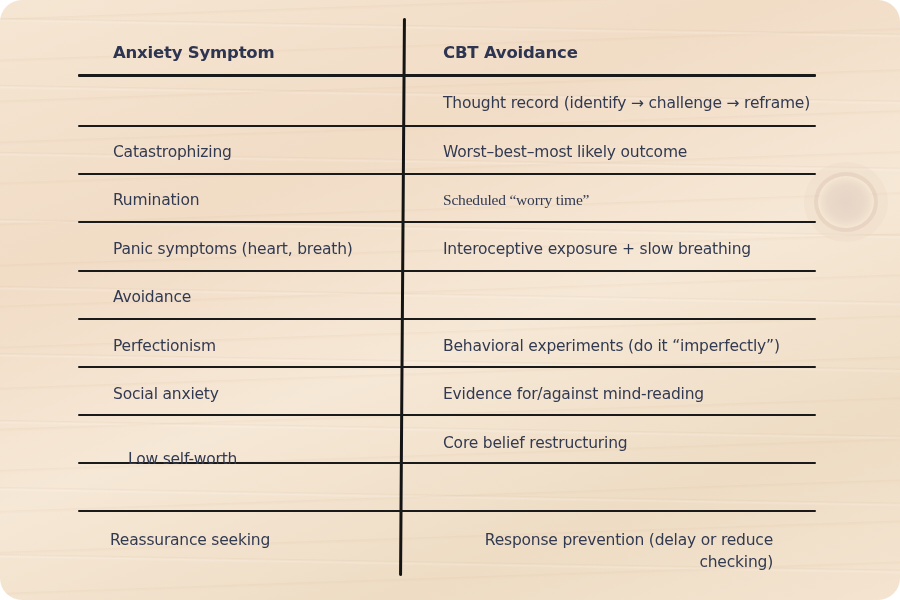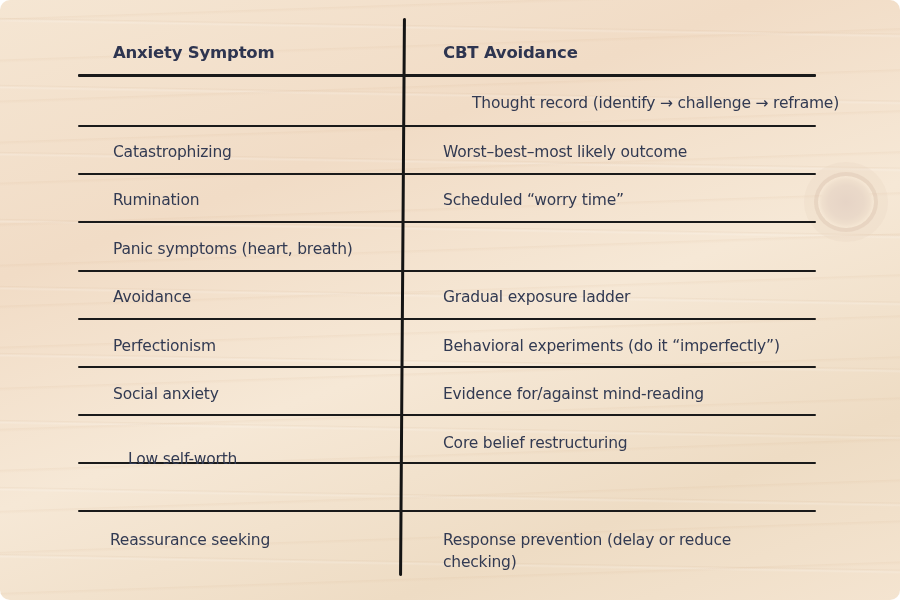--- a/index.html
+++ b/index.html
@@ -1,23 +1,24 @@
 <!DOCTYPE html>
 <html><head>
   <meta charset="utf-8">
   <style>
     html, body { margin: 0; padding: 0; }
     body { width: 900px; height: 600px; background: #ffffff; overflow: hidden; }
     .board {
       position: absolute; left: 0; top: 0; width: 900px; height: 600px;
-      border-radius: 10px; overflow: hidden;
+      border-radius: 22px; overflow: hidden;
       background:
         repeating-linear-gradient(178deg, rgba(255,255,255,0) 0px, rgba(255,255,255,0) 18px, rgba(210,170,130,0.10) 19px, rgba(255,255,255,0) 22px, rgba(255,255,255,0) 41px),
         repeating-linear-gradient(181deg, rgba(255,255,255,0) 0px, rgba(255,255,255,0) 33px, rgba(190,150,110,0.08) 34px, rgba(255,255,255,0.18) 36px, rgba(255,255,255,0) 38px, rgba(255,255,255,0) 67px),
         linear-gradient(160deg, #f5e6d3 0%, #f1dcc6 30%, #f6e8d6 55%, #eedcc4 80%, #f4e4d0 100%);
+      text-align: right;
     }
     .knot {
       position: absolute; left: 818px; top: 176px; width: 56px; height: 52px; border-radius: 50%;
       background: radial-gradient(ellipse at 50% 50%, #e6d4c6 0%, #ead9c9 45%, #efdfcd 60%, rgba(240,224,206,0) 70%);
       box-shadow: 0 0 0 4px rgba(214,190,168,0.35), 0 0 0 14px rgba(230,210,190,0.25);
     }
     .vline {
       position: absolute; left: 401px; top: 18px; width: 3px; height: 558px; background: #141414;
       border-radius: 2px; transform: skewX(-0.4deg);
     }
@@ -45,32 +46,32 @@
   <div class="hline" style="top:270px;"></div>
   <div class="hline" style="top:318px;"></div>
   <div class="hline" style="top:366px;"></div>
   <div class="hline" style="top:414px;"></div>
   <div class="hline" style="top:462px;"></div>
   <div class="hline" style="top:510px;"></div>
 
   <div class="cell header-cell" style="left:113px; top:42px;">Anxiety Symptom</div>
   <div class="cell header-cell" style="left:443px; top:42px;">CBT Avoidance</div>
 
-  <div class="cell" style="left:443px; top:92px;margin-left:29px;">Thought record (identify → challenge → reframe)</div>
+  <div class="cell" style="left:443px; top:92px;">Thought record (identify → challenge → reframe)</div>
 
   <div class="cell" style="left:113px; top:141px;">Catastrophizing</div>
   <div class="cell" style="left:443px; top:141px;">Worst–best–most likely outcome</div>
 
   <div class="cell" style="left:113px; top:189px;">Rumination</div>
-  <div class="cell" style="left:443px; top:189px;">Scheduled “worry time”</div>
+  <div class="cell" style="left:443px; top:189px;font-family:Liberation Serif, serif;">Scheduled “worry time”</div>
 
   <div class="cell" style="left:113px; top:238px;">Panic symptoms (heart, breath)</div>
+  <div class="cell" style="left:443px; top:238px;">Interoceptive exposure + slow breathing</div>
 
   <div class="cell" style="left:113px; top:286px;">Avoidance</div>
-  <div class="cell" style="left:443px; top:286px;">Gradual exposure ladder</div>
 
   <div class="cell" style="left:443px; top:335px;">Behavioral experiments (do it “imperfectly”)</div>
   <div class="cell" style="left:113px; top:335px;">Perfectionism</div>
 
   <div class="cell" style="left:443px; top:383px;">Evidence for/against mind-reading</div>
   <div class="cell" style="left:113px; top:383px;">Social anxiety</div>
 
   <div class="cell" style="left:128px; top:432px;margin-top:16px;">Low self-worth</div>
   <div class="cell" style="left:443px; top:432px;">Core belief restructuring</div>
 

